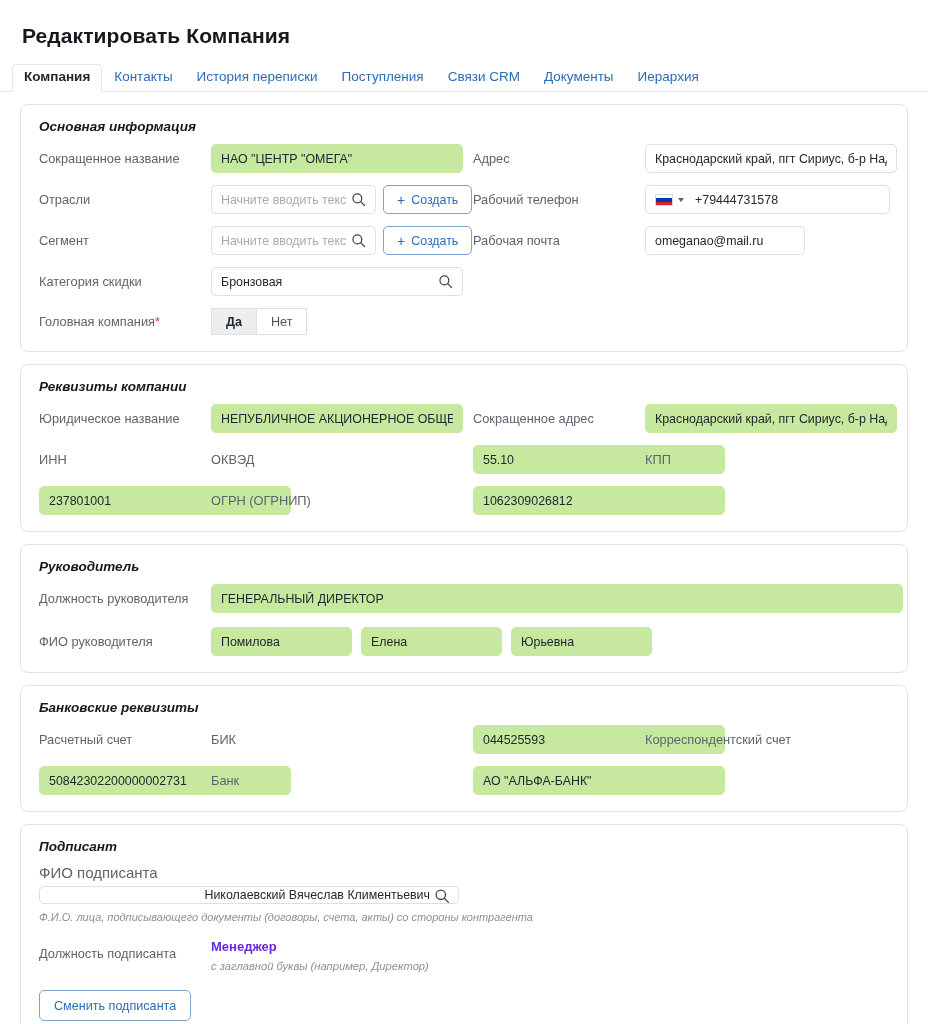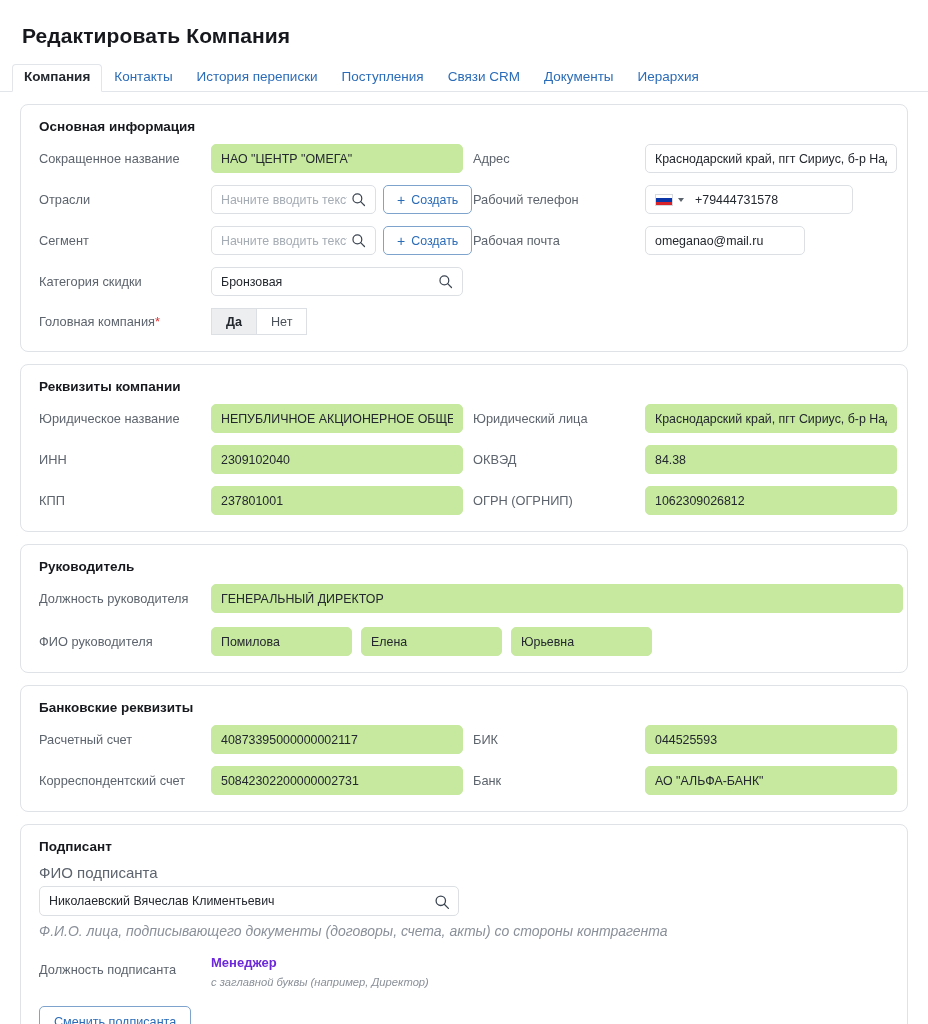--- a/index.html
+++ b/index.html
@@ -62,20 +62,21 @@
     border: 1px solid #dfe2e6;
     border-radius: 8px;
     background: #ffffff;
     padding: 14px 18px 16px 18px;
   }
   .card-title {
     font-size: 13.5px;
     font-weight: bold;
     color: #16181d;
     margin-bottom: 10px;
+    font-style: italic;
   }
 
   
   .grid2 {
     display: grid;
     grid-template-columns: 172px 262px 172px 262px;
     align-items: center;
     row-gap: 12px;
     column-gap: 0;
   }
@@ -164,21 +165,21 @@
     background: #ffffff;
     color: #4a5159;
     border: none;
     cursor: pointer;
   }
   .seg + .seg { border-left: 1px solid #dcdfe3; }
   .seg.on { background: #eceef0; color: #23272e; font-weight: bold; }
 
   
   .phone {
-    width: 208px;
+    width: 245px;
     gap: 7px;
   }
   .flag {
     width: 18px; height: 12px;
     flex: none;
     border: 1px solid #d6d9dd;
     background: linear-gradient(to bottom,
         #ffffff 0 33.33%, #0b36a8 33.33% 66.66%, #d8232a 66.66% 100%);
   }
   .caret {
@@ -210,23 +211,23 @@
     align-items: center;
     row-gap: 12px;
   }
 
   
   .signer-sub {
     font-size: 15px;
     color: #5d646d;
     margin: 0 0 5px 0;
   }
-  .field.signer { width: 420px; height: 30px; }
+  .field.signer { width: 420px; height: 18px; text-align: right; }
   .hint {
-    font-size: 14px;
+    font-size: 11px;
     color: #8a9099;
     font-style: italic;
     margin-top: 7px;
   }
   .signer-pos-row {
     display: grid;
     grid-template-columns: 172px 1fr;
     margin-top: 16px;
     align-items: start;
   }
@@ -368,37 +369,32 @@
 <div class="card">
   <div class="card-title">Реквизиты компании</div>
   <div class="grid2">
 
     <div class="label">Юридическое название</div>
     <div>
       <div class="field green">
         <span class="val">НЕПУБЛИЧНОЕ АКЦИОНЕРНОЕ ОБЩЕСТВ</span>
       </div>
     </div>
-    <div class="label">Юридический лица</div>
+    <div class="label">Сокращенное адрес</div>
     <div>
       <div class="field green">
         <span class="val">Краснодарский край, пгт Сириус, б-р Наде:</span>
       </div>
     </div>
 
     <div class="label">ИНН</div>
-    <div>
-      <div class="field green">
-        <span class="val">2309102040</span>
-      </div>
-    </div>
     <div class="label">ОКВЭД</div>
     <div>
       <div class="field green">
-        <span class="val">84.38</span>
+        <span class="val">55.10</span>
       </div>
     </div>
 
     <div class="label">КПП</div>
     <div>
       <div class="field green">
         <span class="val">237801001</span>
       </div>
     </div>
     <div class="label">ОГРН (ОГРНИП)</div>
@@ -434,25 +430,20 @@
       </div>
     </div>
   </div>
 </div>
 
 <div class="card">
   <div class="card-title">Банковские реквизиты</div>
   <div class="grid-bank">
 
     <div class="label">Расчетный счет</div>
-    <div>
-      <div class="field green">
-        <span class="val">40873395000000002117</span>
-      </div>
-    </div>
     <div class="label">БИК</div>
     <div>
       <div class="field green">
         <span class="val">044525593</span>
       </div>
     </div>
 
     <div class="label">Корреспондентский счет</div>
     <div>
       <div class="field green">

